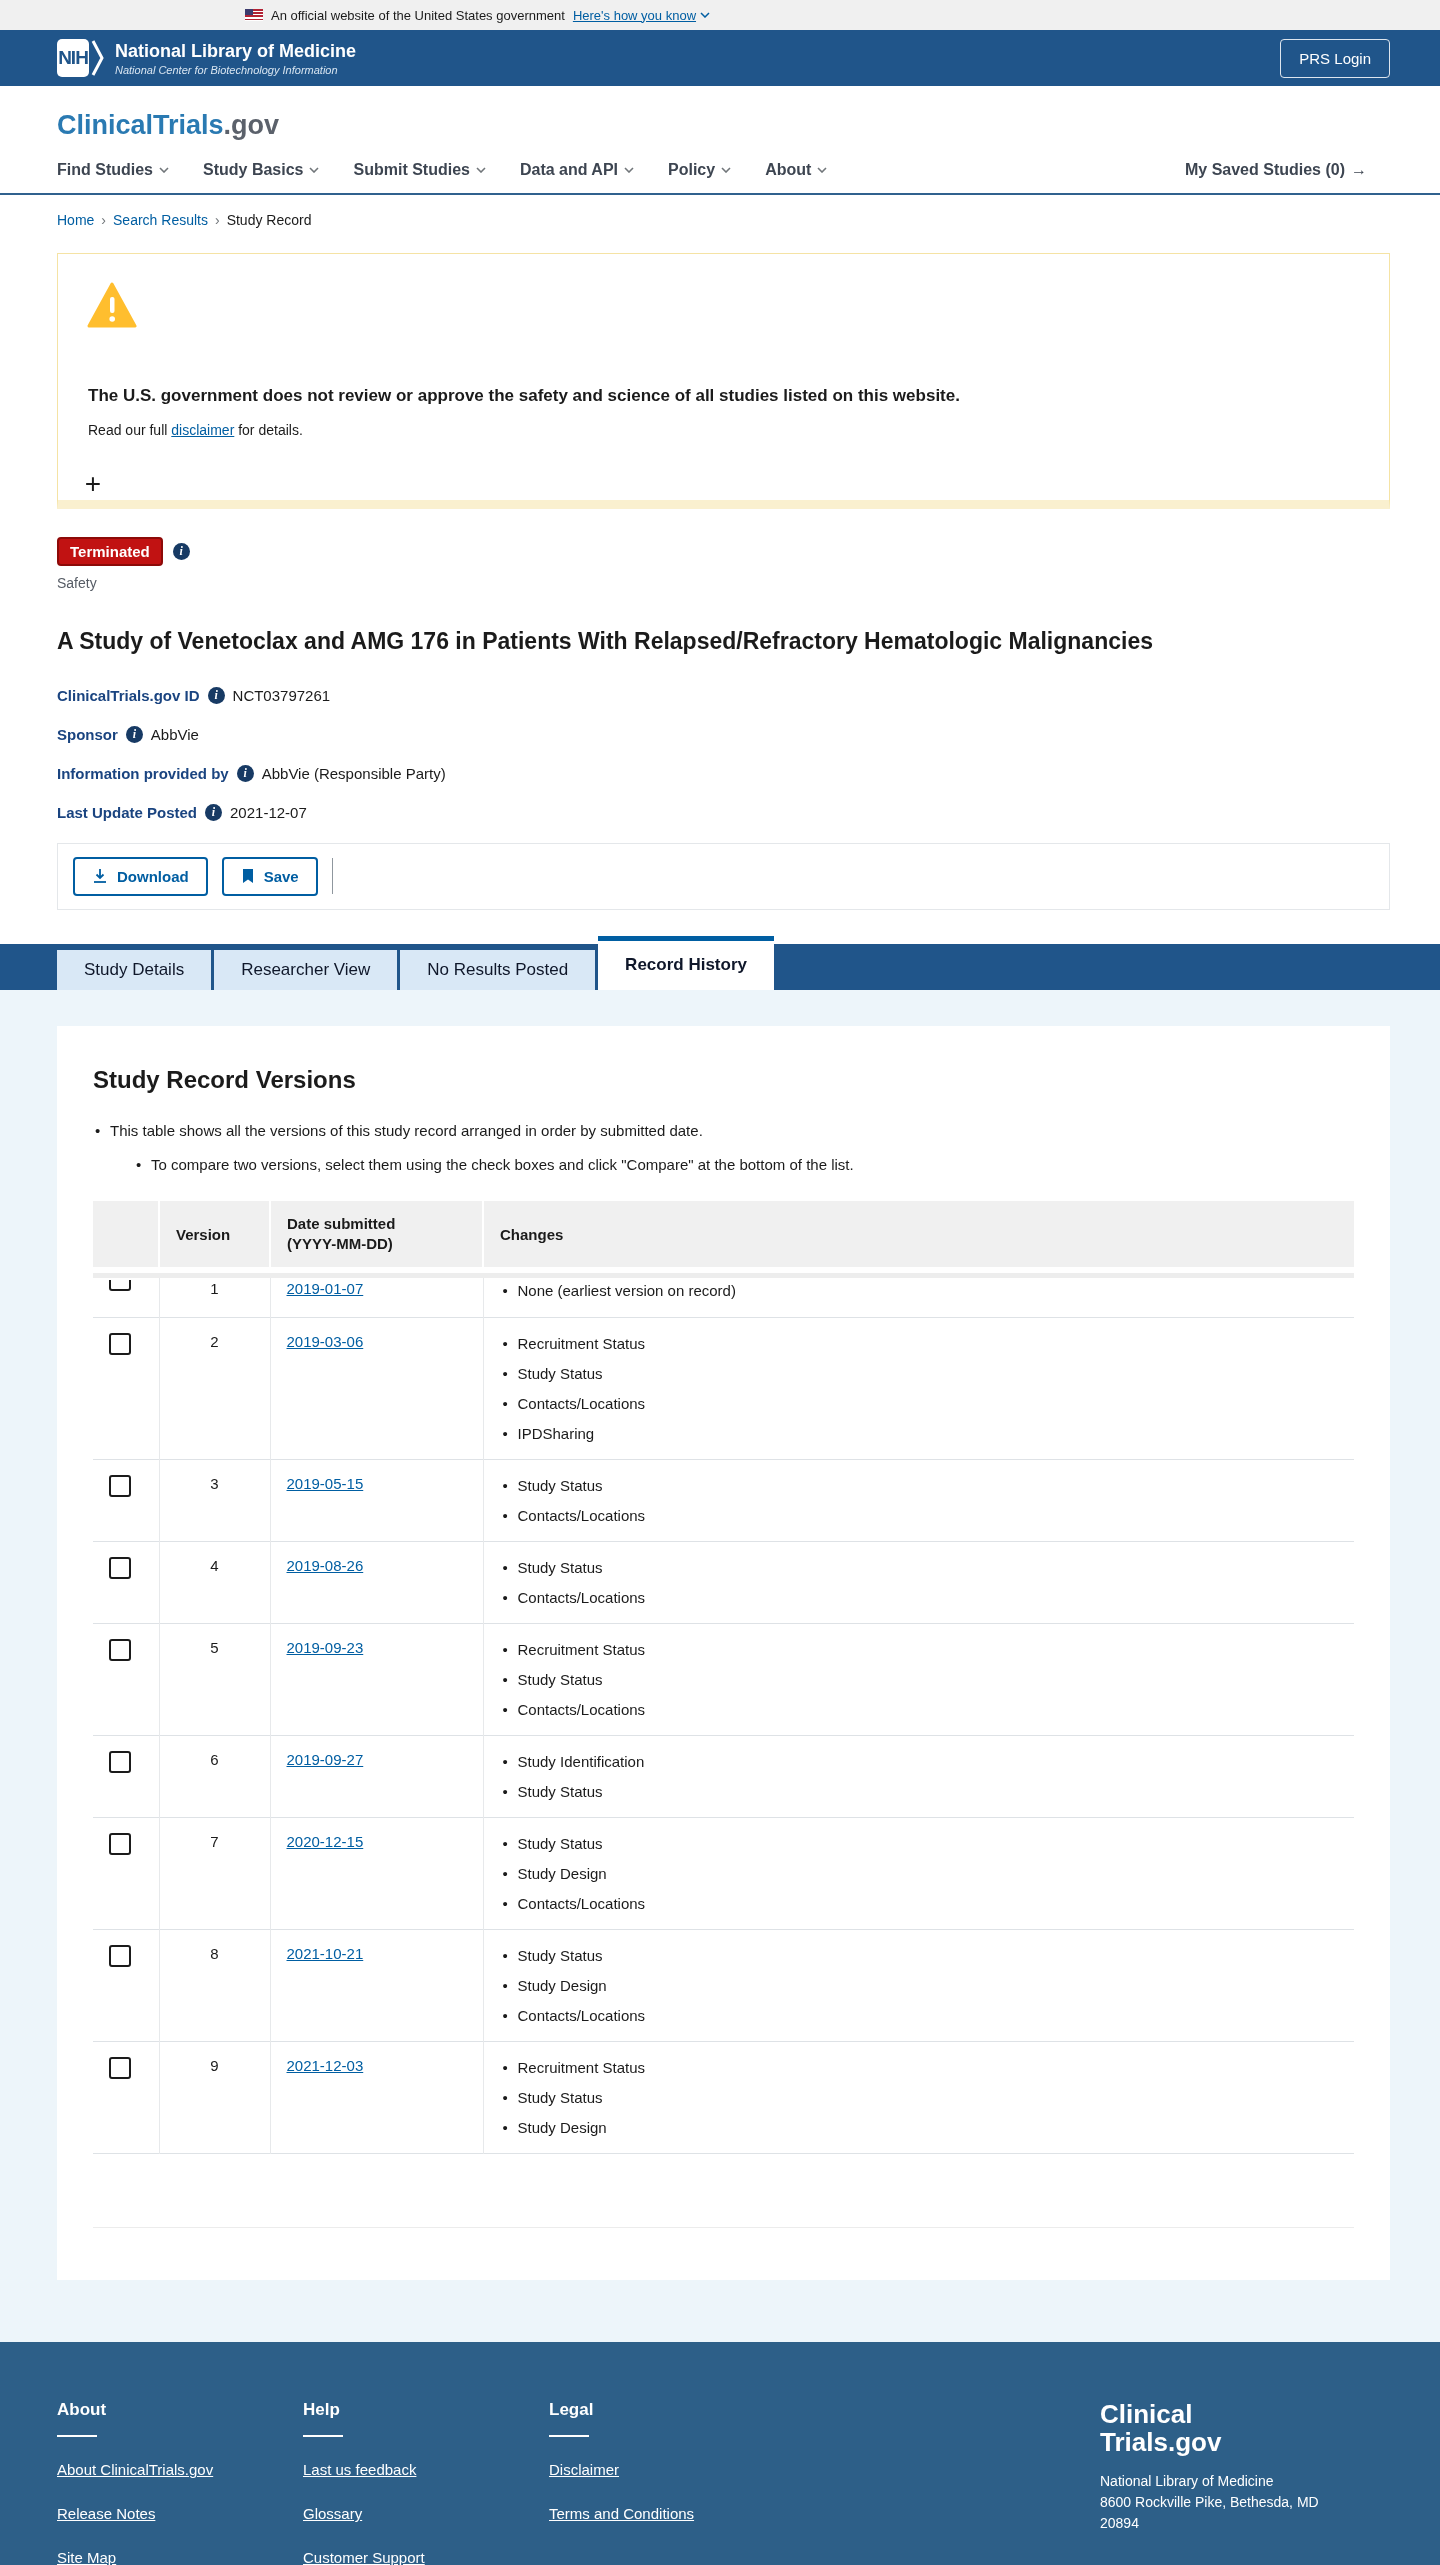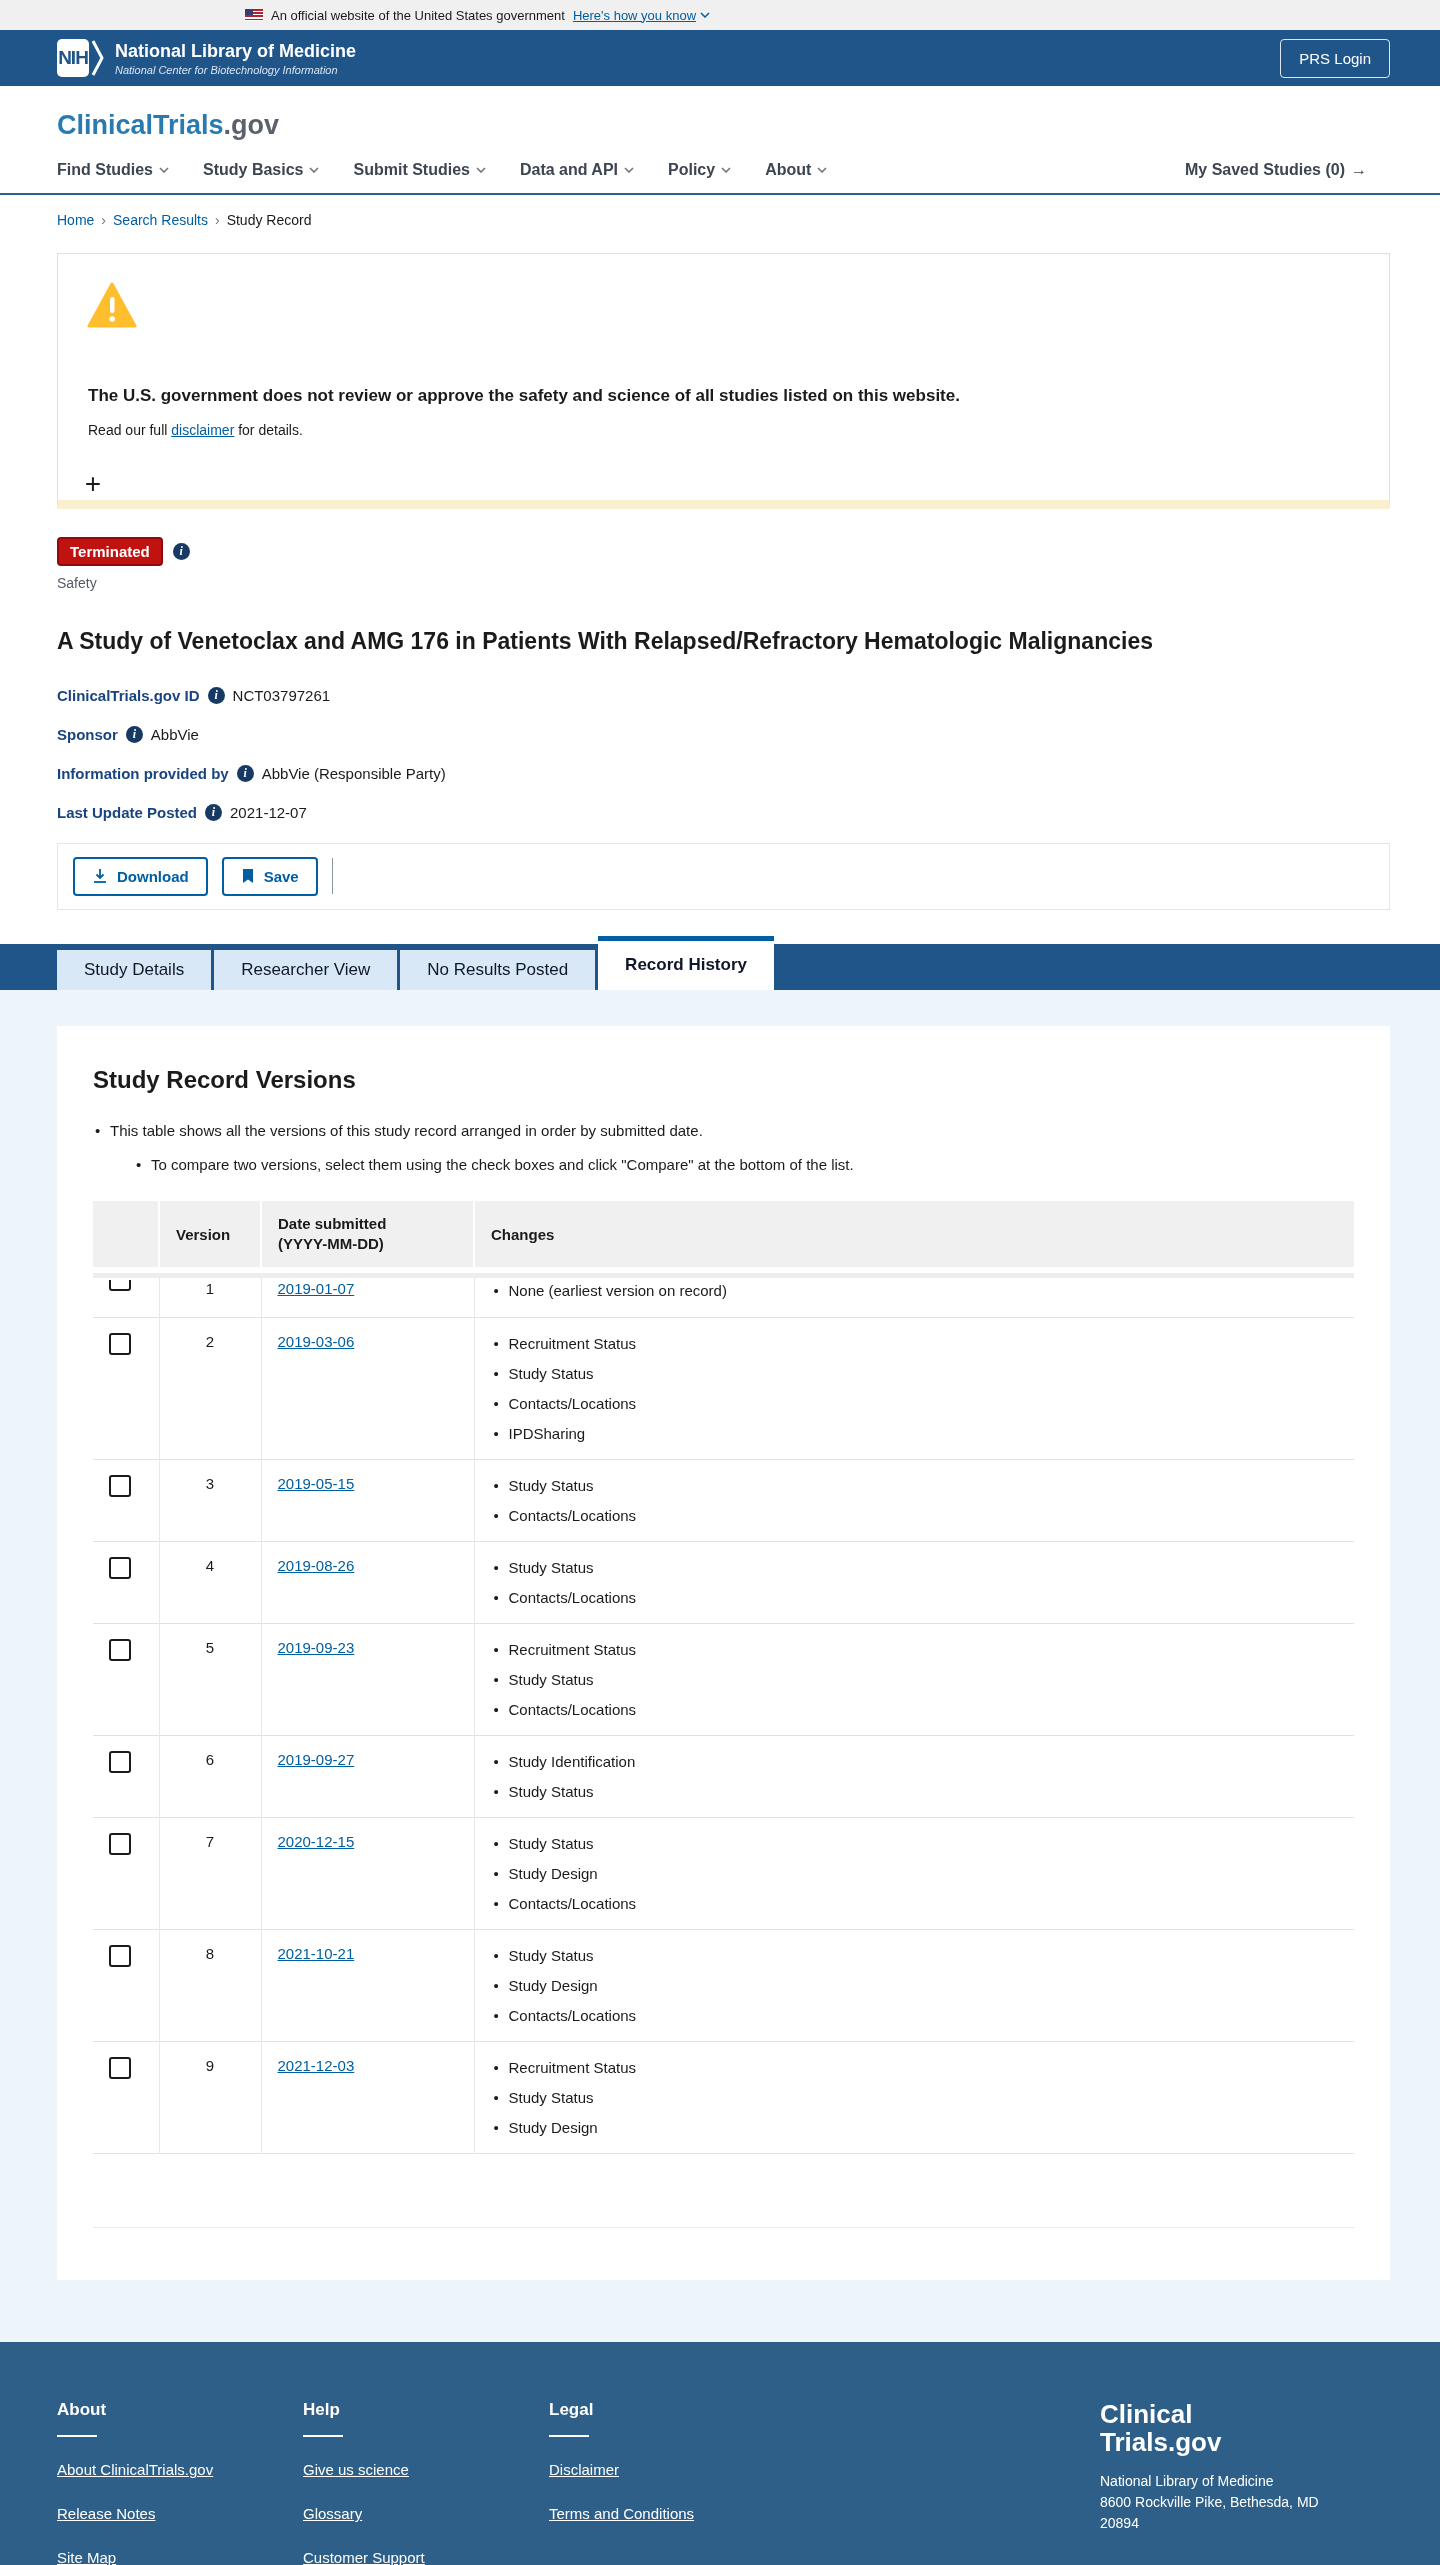--- a/index.html
+++ b/index.html
@@ -82,21 +82,21 @@
   
   table.versions { margin-top:26px; width:100%; border-collapse:collapse; font-size:15px; }
   .versions thead th { background:#f0f0f0; text-align:left; font-weight:bold; padding:13px 16px; vertical-align:middle; border-left:2px solid #fff; }
   .versions thead th:first-child { border-left:none; }
   .versions thead .th2 { line-height:1.35; }
   tr.strip td { padding:0; height:8px; background:#ededed; border-top:6px solid #fff; }
   .versions tbody td { padding:15px 16px; border-top:1px solid #dee2e6; border-left:1px solid #e7e9eb; vertical-align:top; }
   .versions tbody td:first-child { border-left:none; }
   .versions tbody tr.clipped td { border-top:none; padding-top:2px; }
   .c-check { width:66px; }
-  .c-ver { width:102px; text-align:center; }
+  .c-ver { width:111px; text-align:center; }
   .c-date { width:213px; }
   .checkwrap { display:block; }
   tr.clipped .checkwrap { height:22px; overflow:hidden; }
   tr.clipped .checkbox { margin-top:-11px; }
   .checkbox { display:block; width:22px; height:22px; border:2px solid #1b1b1b; border-radius:3px; background:#fff; cursor:pointer; }
   .datelink { color:#005ea2; text-decoration:underline; }
   ul.changes { list-style:none; }
   ul.changes li { position:relative; padding-left:18px; margin-bottom:9px; line-height:1.4; }
   ul.changes li:last-child { margin-bottom:0; }
   ul.changes li::before { content:"•"; position:absolute; left:3px; }
@@ -457,21 +457,21 @@
   <div class="f-col">
     <div class="f-heading">About</div>
     <div class="f-dash"></div>
     <a>About ClinicalTrials.gov</a>
     <a>Release Notes</a>
     <a>Site Map</a>
   </div>
   <div class="f-col">
     <div class="f-heading">Help</div>
     <div class="f-dash"></div>
-    <a>Give us science</a>
+    <a>Last us feedback</a>
     <a>Glossary</a>
     <a>Customer Support</a>
   </div>
   <div class="f-col">
     <div class="f-heading">Legal</div>
     <div class="f-dash"></div>
     <a>Disclaimer</a>
     <a>Terms and Conditions</a>
   </div>
   <div class="f-brand-block">

